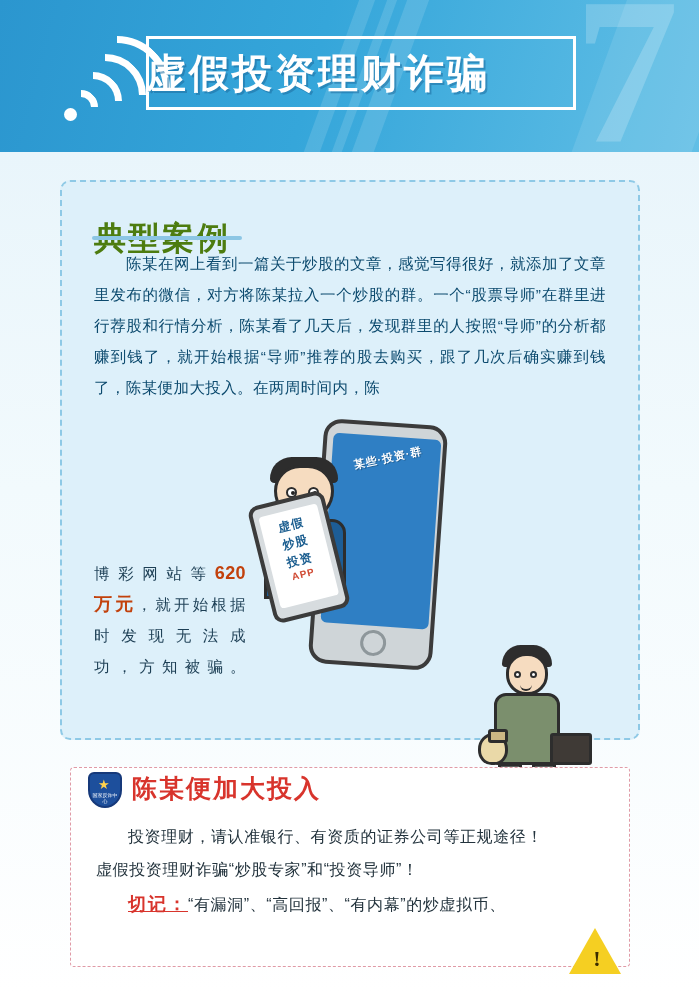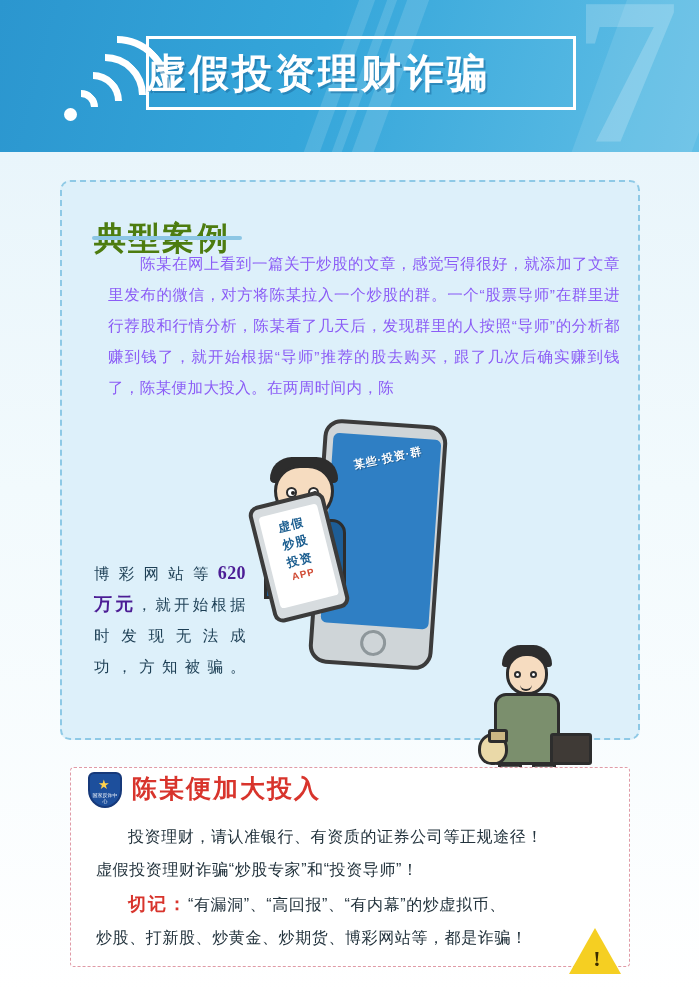--- a/index.html
+++ b/index.html
@@ -153,46 +153,45 @@
     left: 92px;
     top: 84px;
     width: 150px;
     height: 4px;
     background: #8cc6e4;
     border-radius: 2px;
   }
 
   .case-text {
     position: absolute;
-    left: 108px;
+    left: 94px;
     top: 96px;
     width: 512px;
     font-size: 15.5px;
     line-height: 31px;
-    color: #8b5cf6;
+    color: #0c4a6e;
     text-align: justify;
     letter-spacing: 0.4px;
   }
 
   
   .case-text-tail {
     position: absolute;
     left: 94px;
     top: 406px;
     width: 152px;
     font-size: 15.5px;
     line-height: 31px;
     color: #1d3f55;
     letter-spacing: 0.4px;
   }
   .case-text-tail .big {
     font-size: 18px;
     font-weight: bold;
-    color: #4c1d95;
-    font-family: Liberation Serif, serif;
+    color: #c2410c;
   }
   .tail-just { text-align: justify; text-align-last: justify; }
 
   
   .illus { position: absolute; left: 250px; top: 255px; width: 360px; height: 300px; }
 
   
   .phone-big {
     position: absolute;
     left: 66px; top: 15px;
@@ -459,20 +458,21 @@
     letter-spacing: 0.6px;
     text-align: justify;
   }
   .reminder-body .p2 { margin-top: 2px; }
   .indent { display: inline-block; width: 32px; }
   .keyword {
     font-weight: bold;
     color: #d8342c;
     font-size: 18px;
     letter-spacing: 2px;
+    text-decoration: underline;
   }
 
   
   .warn {
     position: absolute;
     right: 78px;
     bottom: 20px;
     width: 0; height: 0;
     border-left: 26px solid transparent;
     border-right: 26px solid transparent;
@@ -593,19 +593,18 @@
     <div class="reminder-title">陈某便加大投入</div>
 
     <div class="reminder-body">
       <div>
         <span class="indent"></span><span>投资理财，请认准银行、有资质的证券公司等正规途径！</span>
       </div>
       <div>虚假投资理财诈骗“炒股专家”和“投资导师”！</div>
       <div class="p2">
         <span class="indent"></span><span class="keyword">切记：</span><span>“有漏洞”、“高回报”、“有内幕”的炒虚拟币、</span>
       </div>
-      <div>炒股、打新股、炒黄金、炒期货、博彩网站等，都是诈骗！</div>
     </div>
 
     <div class="warn"></div>
     <div class="warn-mark">!</div>
   </div>
 </div>
 
 </body></html>

